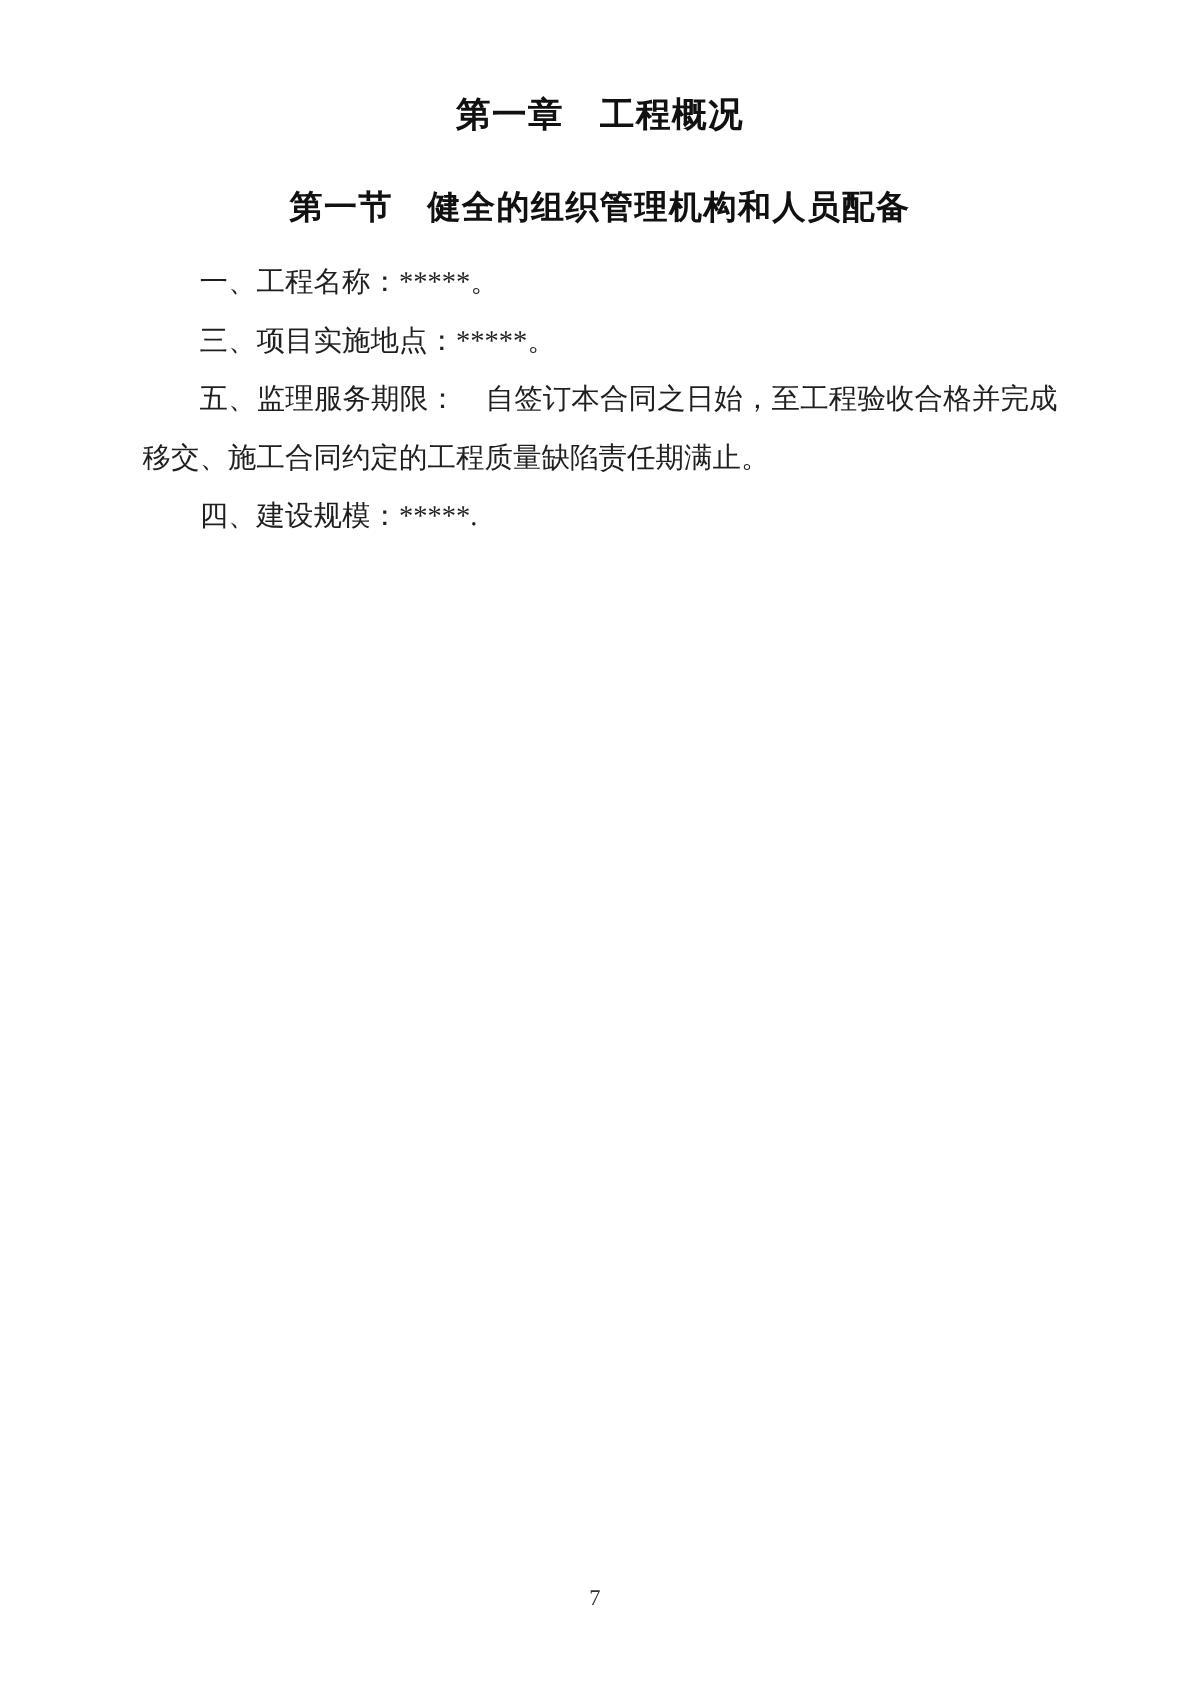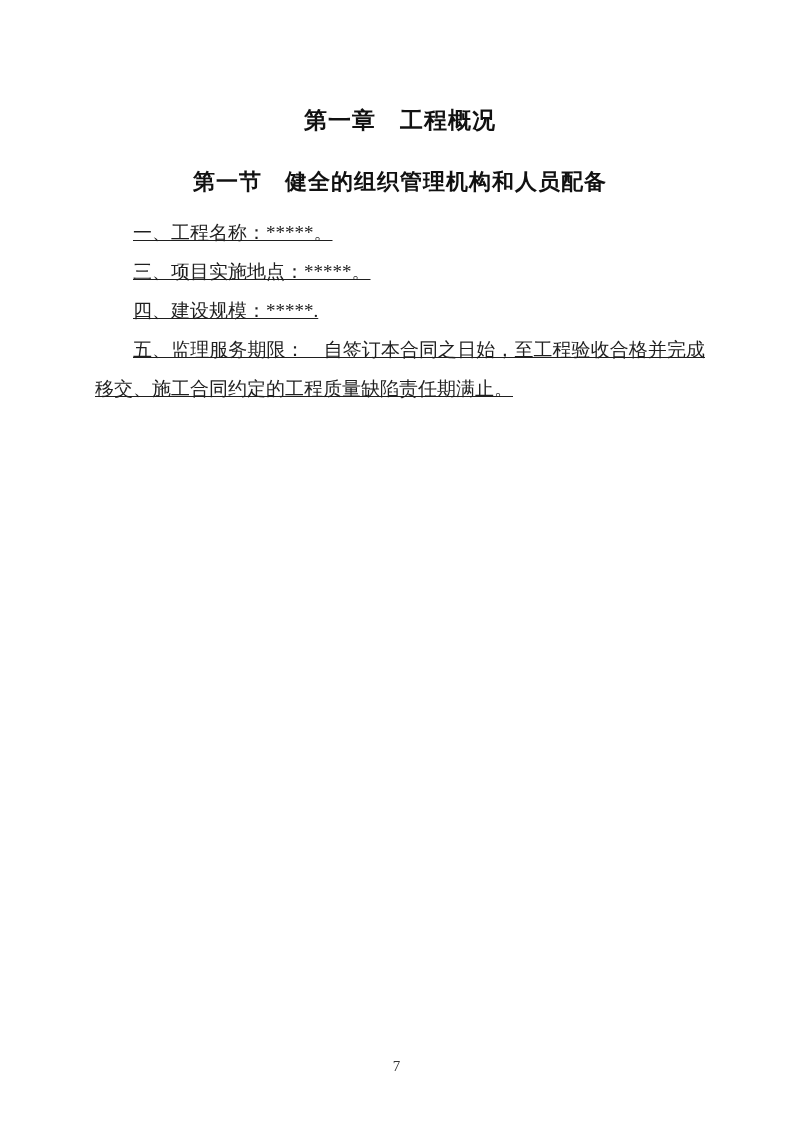--- a/index.html
+++ b/index.html
@@ -16,21 +16,21 @@
     font-family: "Liberation Serif", "DejaVu Serif", serif;
     color: #1f1f1f;
   }
   .content {
     position: absolute;
     left: 95px;
     top: 0;
     width: 610px;
   }
   .chapter-heading {
-    margin: 104px 0 0 0;
+    margin: 60px 0 0 0;
     font-size: 23px;
     font-weight: bold;
     line-height: 34px;
     text-align: center;
     color: #111111;
     letter-spacing: 1px;
   }
   .section-heading {
     margin: 27px 0 0 0;
     font-size: 22px;
@@ -38,21 +38,20 @@
     line-height: 34px;
     text-align: center;
     color: #111111;
     letter-spacing: 1px;
   }
   .body-text {
     margin-top: 14px;
     font-size: 19px;
     line-height: 39px;
     text-align: justify;
-    text-decoration: underline;
   }
   .body-text p {
     margin: 0;
     padding: 0;
     text-indent: 2em;
   }
   .page-number {
     position: absolute;
     left: 0;
     right: 0;
@@ -66,18 +65,18 @@
 </head>
 <body>
 
 <div class="page">
   <div class="content">
     <div class="chapter-heading">第一章　工程概况</div>
     <div class="section-heading">第一节　健全的组织管理机构和人员配备</div>
     <div class="body-text">
       <p>一、工程名称：*****。</p>
       <p>三、项目实施地点：*****。</p>
+      <p>五、监理服务期限：　自签订本合同之日始，至工程验收合格并完成移交、施工合同约定的工程质量缺陷责任期满止。</p>
       <p>四、建设规模：*****.</p>
-      <p>五、监理服务期限：　自签订本合同之日始，至工程验收合格并完成移交、施工合同约定的工程质量缺陷责任期满止。</p>
     </div>
   </div>
   <div class="page-number">7</div>
 </div>
 
 </body></html>

